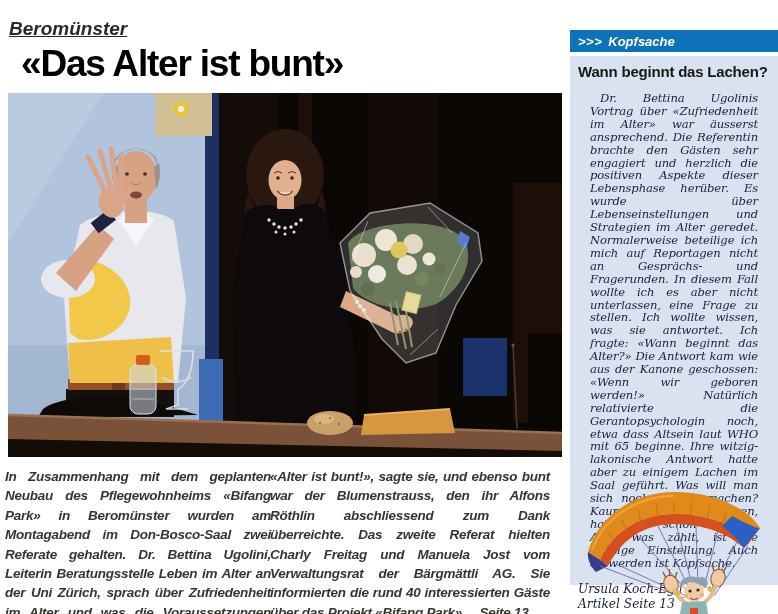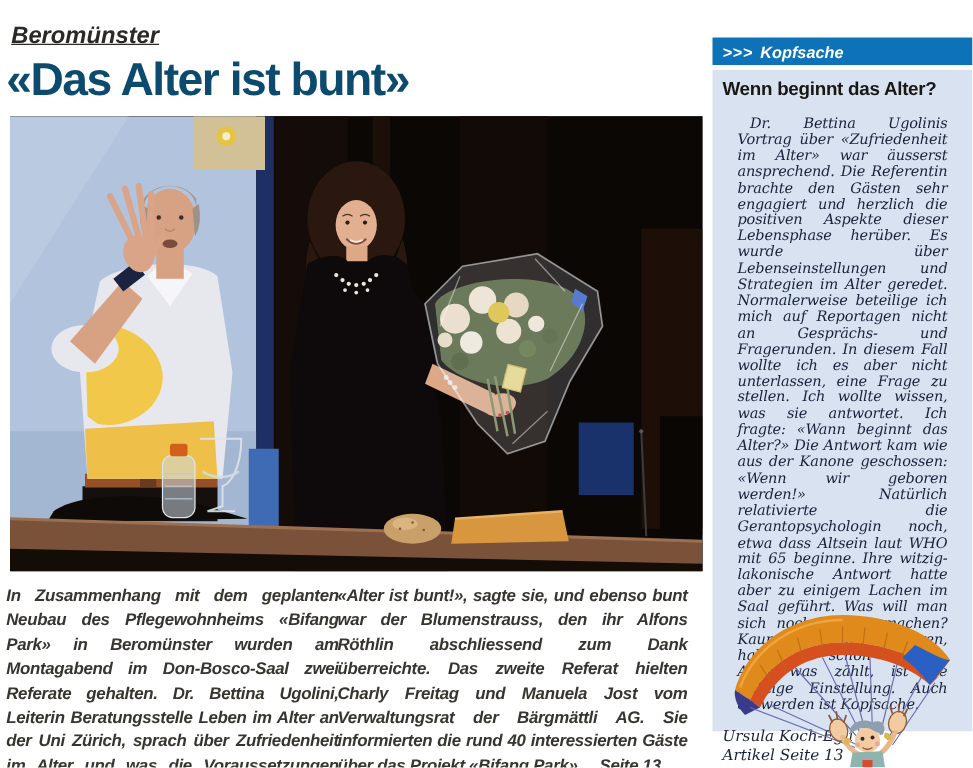--- a/index.html
+++ b/index.html
@@ -7,22 +7,22 @@
     width:778px;height:614px;position:relative;background:#ffffff;
     font-family:"Liberation Sans",sans-serif;overflow:hidden;
   }
   .kicker{
     position:absolute;left:9px;top:18px;
     font-size:19px;font-weight:bold;font-style:italic;color:#2b2926;
     letter-spacing:0;
     text-decoration:underline;
   }
   .headline{
-    position:absolute;left:5px;top:44px;
-    font-size:37px;font-weight:bold;color:#0c4a6e;
+    position:absolute;left:21px;top:44px;
+    font-size:37px;font-weight:bold;color:#000000;
     letter-spacing:-1.2px;line-height:40px;
   }
   .photo{
     position:absolute;left:8px;top:93px;width:554px;height:364px;
     background:#0b0705;
   }
   .photo svg{display:block;}
   .bodycol{
     position:absolute;top:467px;height:146px;
     font-size:13.5px;font-weight:bold;font-style:italic;
@@ -208,21 +208,21 @@
 
 <div class="bodycol col1">In Zusammenhang mit dem geplanten Neubau des Pflegewohnheims «Bifang Park» in Beromünster wurden am Montagabend im Don-Bosco-Saal zwei Referate gehalten. Dr. Bettina Ugolini, Leiterin Beratungsstelle Leben im Alter an der Uni Zürich, sprach über Zufriedenheit im Alter und was die Voraussetzungen sind dafür.</div>
 <div class="bodycol col2"><span>«Alter ist bunt!», sagte sie, und ebenso bunt war der Blumenstrauss, den ihr Alfons Röthlin abschliessend zum Dank überreichte. Das zweite Referat hielten Charly Freitag und Manuela Jost vom Verwaltungsrat der Bärgmättli AG. Sie informierten die rund 40 interessierten Gäste über das Projekt «Bifang Park».</span><span class="pageref">Seite 13</span></div>
 
 <div class="kbar">
   <span class="arrows">&gt;&gt;&gt;</span>
   <span>Kopfsache</span>
 </div>
 
 <div class="commentbox">
-  <div class="ctitle">Wenn beginnt das Alter?</div>
+  <div class="ctitle">Wann beginnt das Lachen?</div>
   <p class="cbody">Dr. Bettina Ugolinis Vortrag über «Zufriedenheit im Alter» war äusserst ansprechend. Die Referentin brachte den Gästen sehr engagiert und herzlich die positiven Aspekte dieser Lebensphase herüber. Es wurde über Lebenseinstellungen und Strategien im Alter geredet. Normalerweise beteilige ich mich auf Reportagen nicht an Gesprächs- und Fragerunden. In diesem Fall wollte ich es aber nicht unterlassen, eine Frage zu stellen. Ich wollte wissen, was sie antwortet. Ich fragte: «Wann beginnt das Alter?» Die Antwort kam wie aus der Kanone geschossen: «Wenn wir geboren werden!» Natürlich relativierte die Gerantopsychologin noch, etwa dass Altsein laut WHO mit 65 beginne. Ihre witzig-lakonische Antwort hatte aber zu einigem Lachen im Saal geführt. Was will man sich noch Sorgen machen? Kaum sind wir geboren, haben wir schon verloren. Alles was zählt, ist die richtige Einstellung. Auch alt werden ist Kopfsache.</p>
   <div class="csig">
     <div>Ursula Koch-Egli</div>
     <div>Artikel Seite 13</div>
   </div>
 </div>
 
 <div class="paraglider">
   <svg width="206" height="128" viewBox="0 0 206 128">
 

